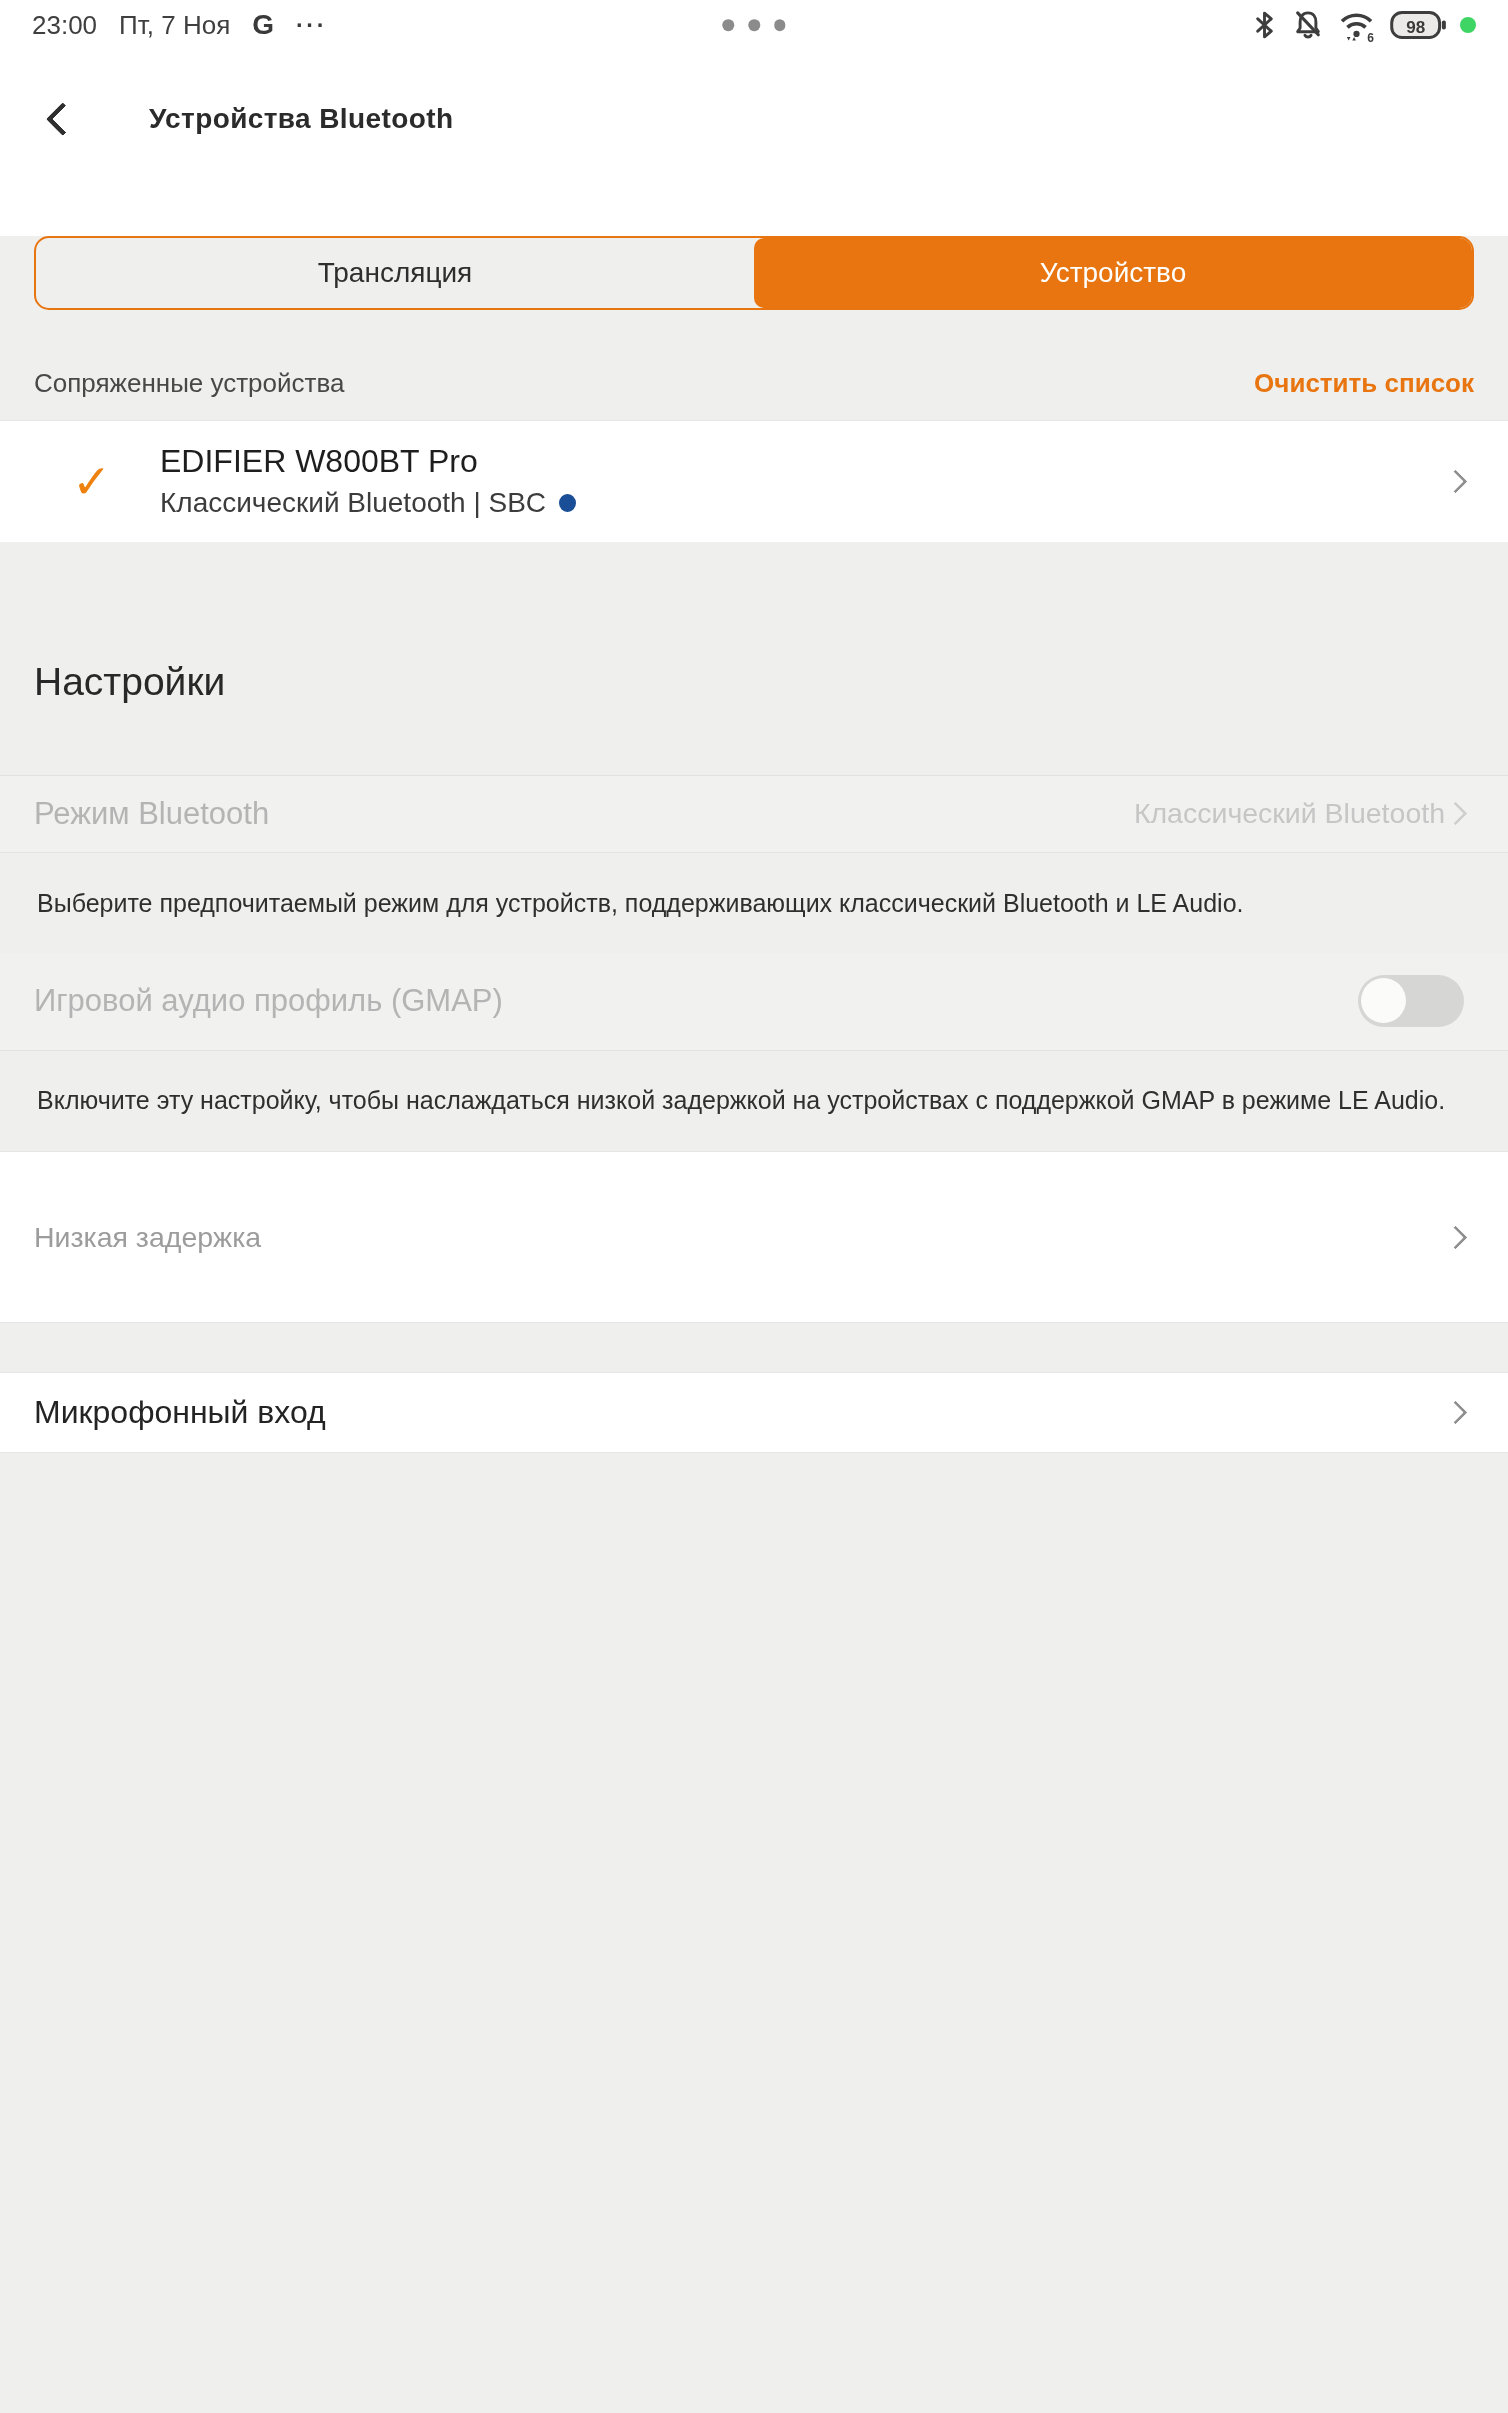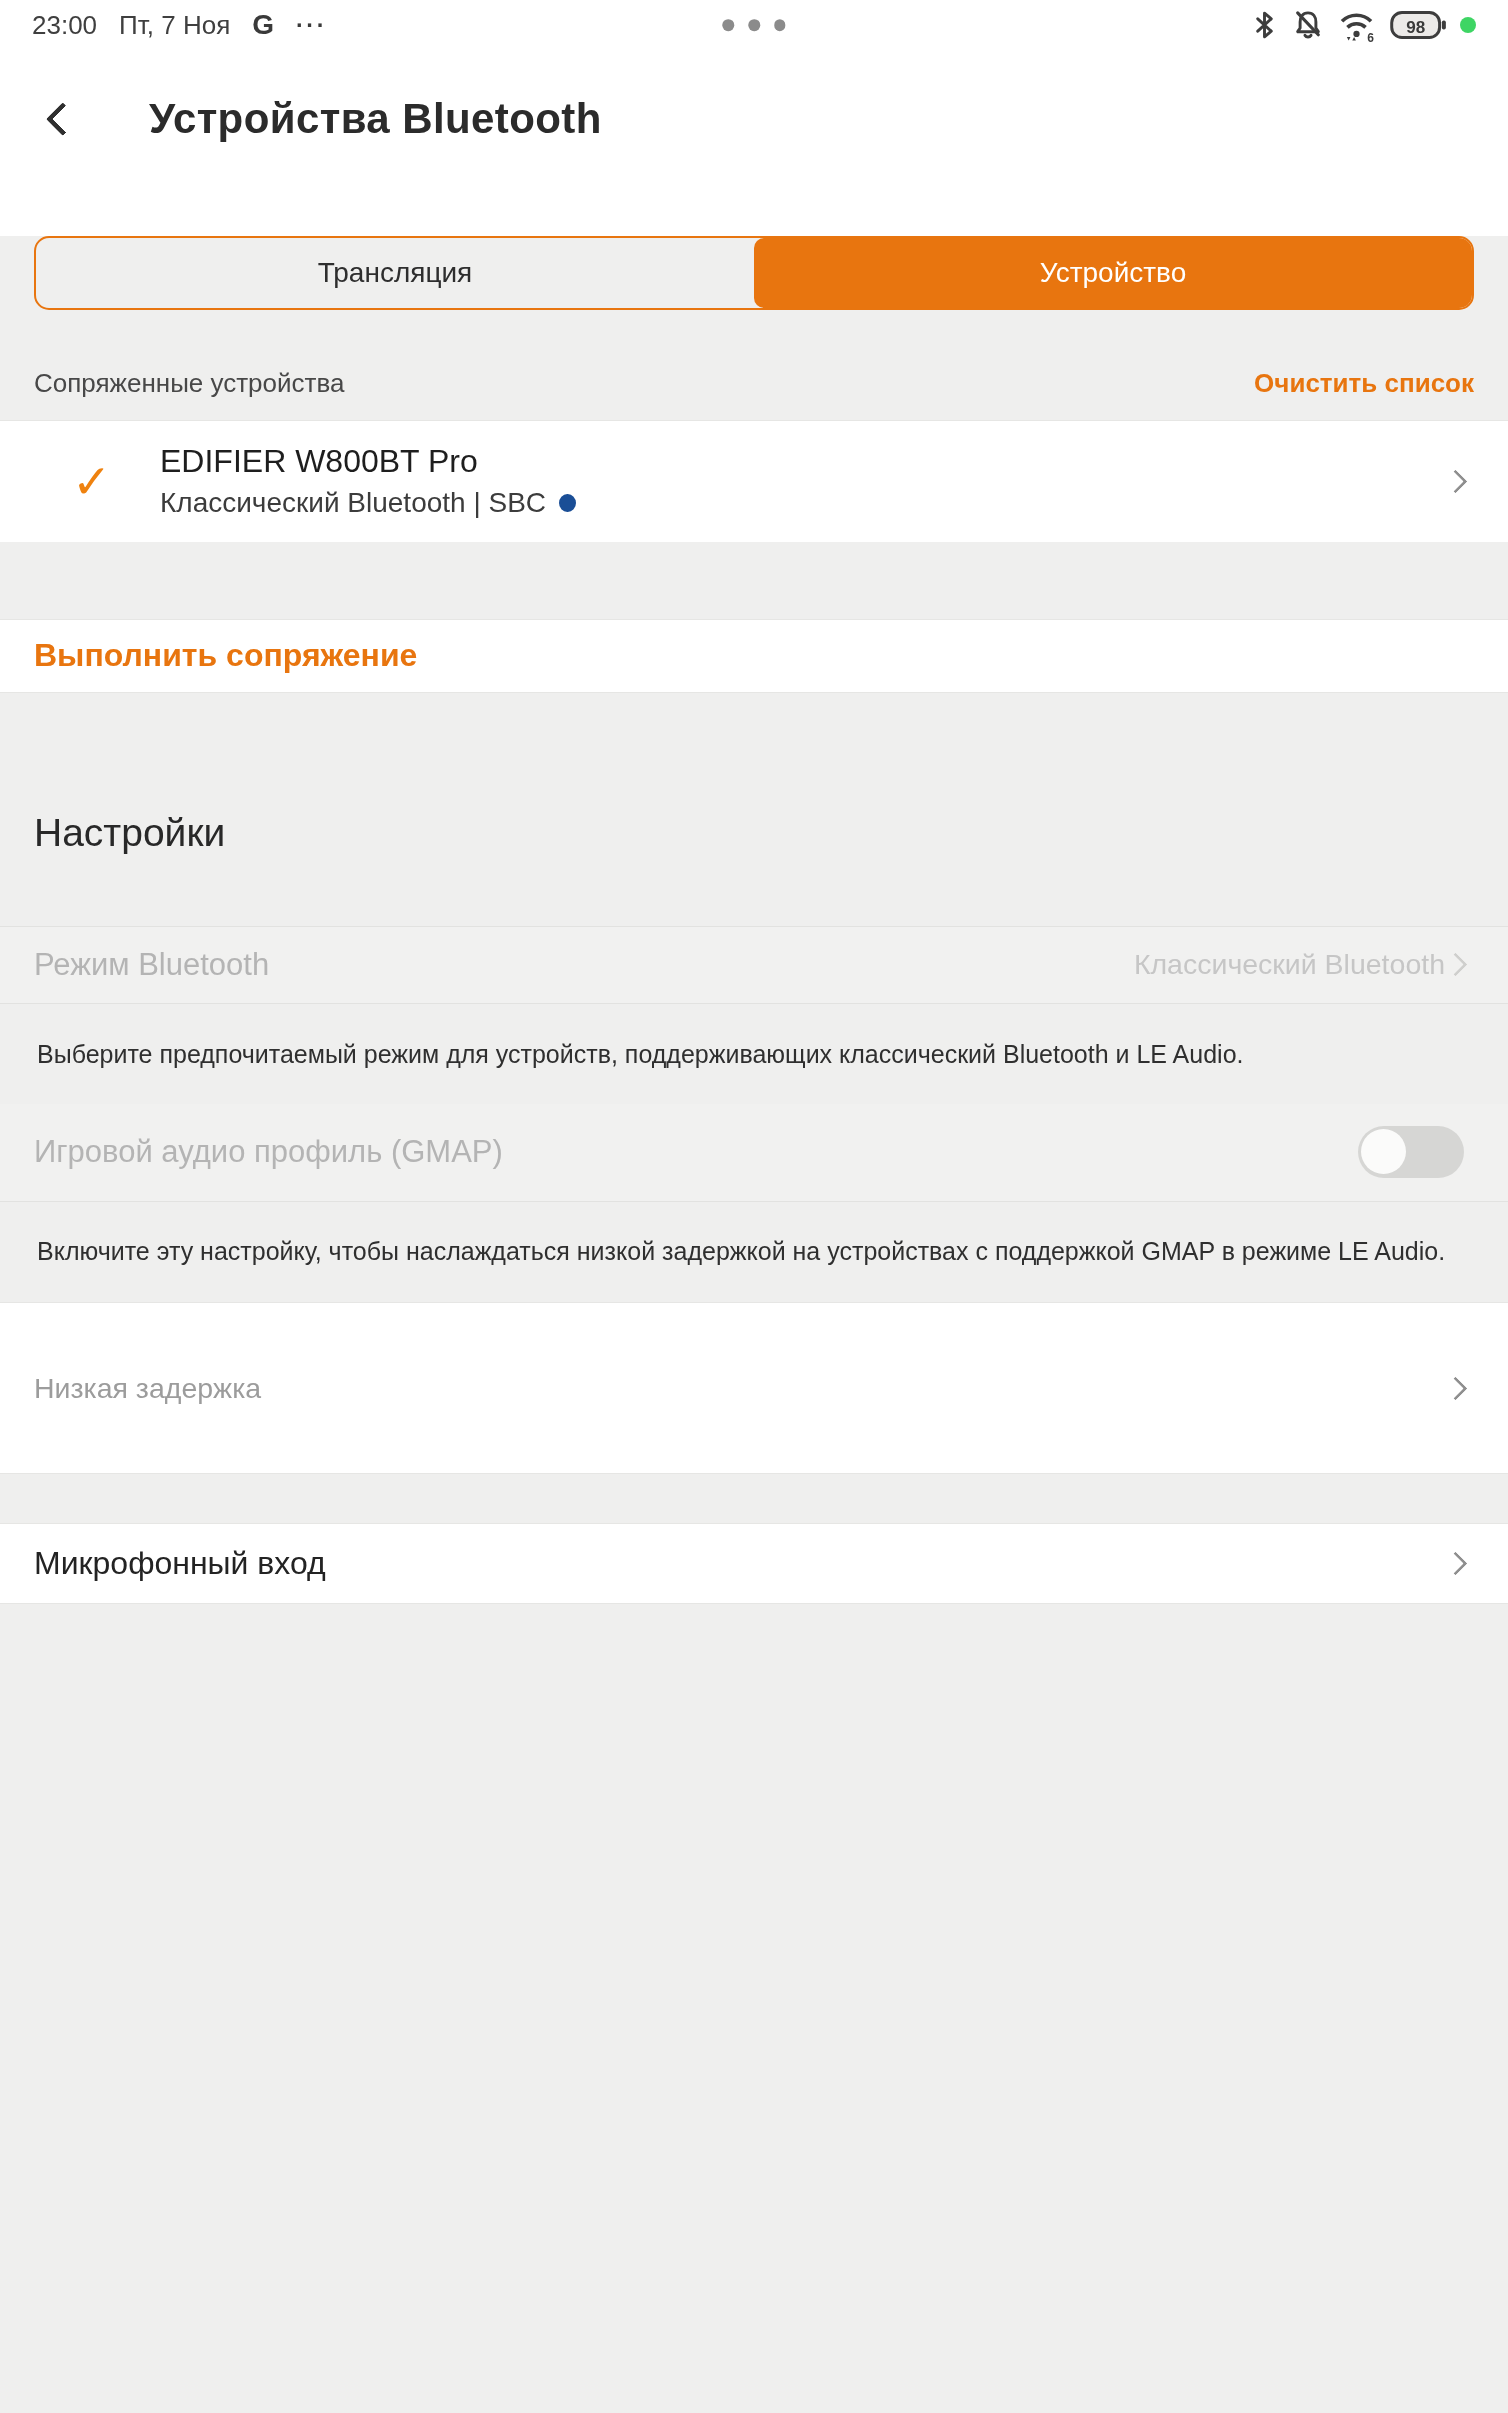--- a/index.html
+++ b/index.html
@@ -40,21 +40,21 @@
   
   .app-header{
     height:138px;background:#ffffff;
     display:flex;align-items:center;padding:0 34px;gap:65px;
   }
   .back-btn{width:50px;height:50px;display:flex;align-items:center;justify-content:center;}
   .back-chev{
     width:23.5px;height:23.5px;border-left:5px solid #2f2f2f;border-bottom:5px solid #2f2f2f;
     transform:rotate(45deg);border-radius:2.5px;margin-left:8.4px;
   }
-  .app-title{font-size:42px;font-weight:600;color:#2b2b2b;letter-spacing:0.4px;}
+  .app-title{font-size:28px;font-weight:600;color:#2b2b2b;letter-spacing:0.4px;}
 
   
   .content{background:var(--page-bg);height:2225px;position:relative;}
 
   
   .tabs{
     margin:48px 34px 0;height:74px;
     border:2.5px solid var(--accent);border-radius:15px;
     display:flex;overflow:hidden;background:transparent;
   }
@@ -215,23 +215,20 @@
     <div class="device-texts">
       <span class="device-name">EDIFIER W800BT Pro</span>
       <span class="device-sub">
         <span>Классический Bluetooth | SBC</span>
         <span class="codec-dot"></span>
       </span>
     </div>
     <span class="chev"></span>
   </div>
 
-  <div class="pair-row">
-    <span class="pair-label">Выполнить сопряжение</span>
-  </div>
 
   <div class="settings-title">Настройки</div>
 
   <div class="setting-row">
     <span class="row-label dim">Режим Bluetooth</span>
     <span class="row-value">
       <span>Классический Bluetooth</span>
       <span class="chev dim"></span>
     </span>
   </div>

